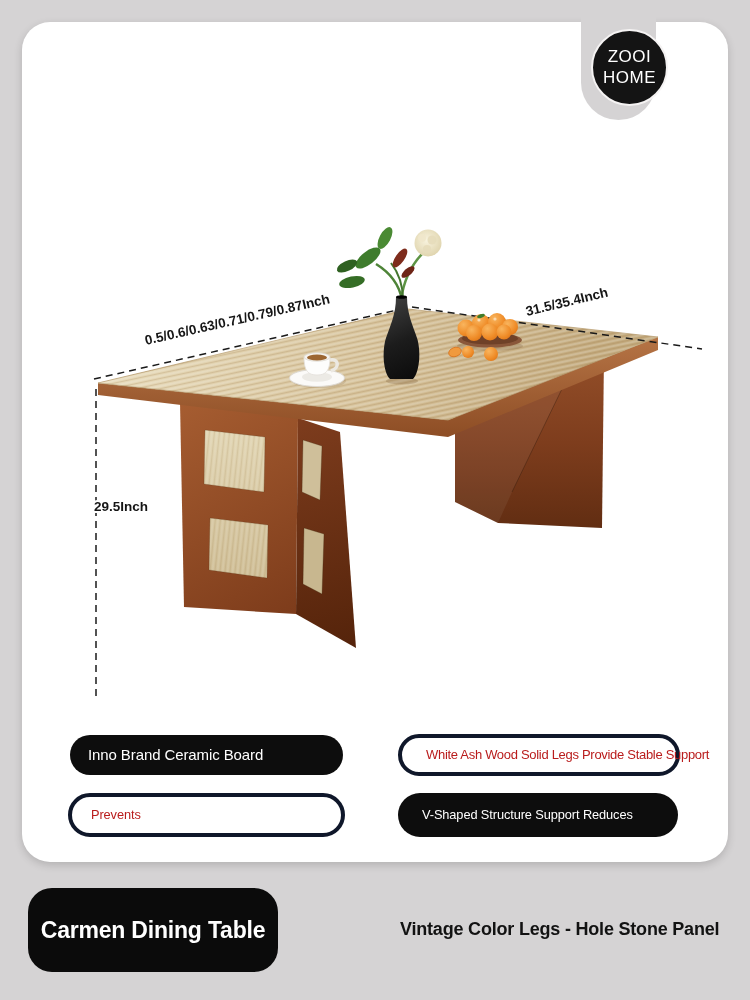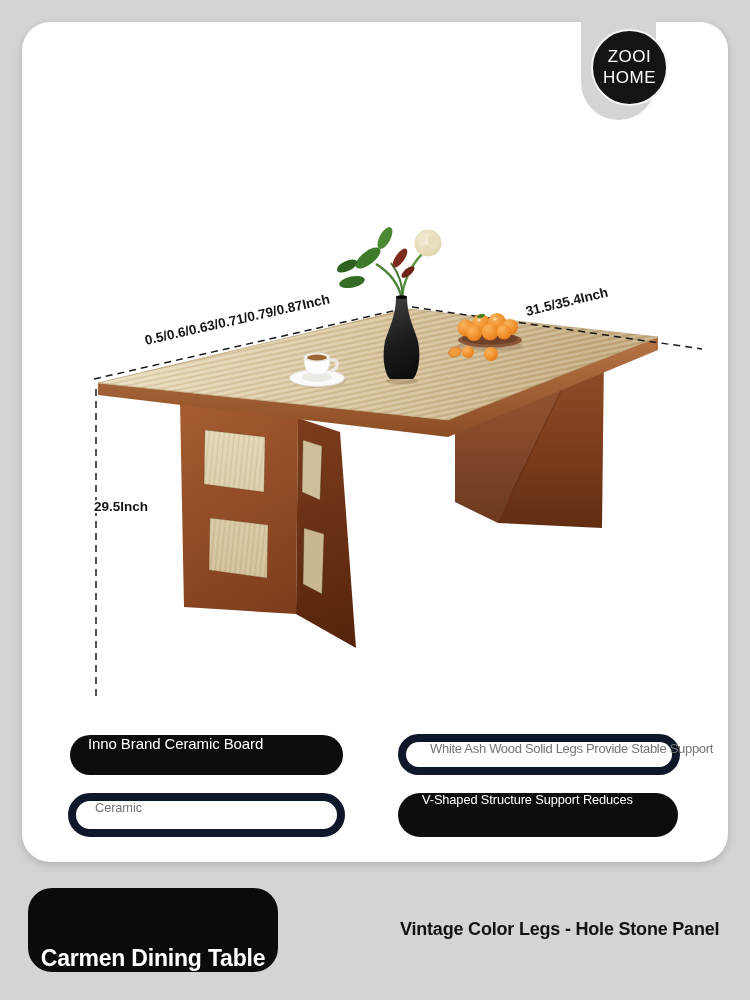--- a/index.html
+++ b/index.html
@@ -20,34 +20,34 @@
   }
   .logo-circle{
     position:absolute;left:10px;top:29px;width:73px;height:73px;
     background:#141414;border:2px solid #f5f3f3;border-radius:50%;
     display:flex;flex-direction:column;align-items:center;justify-content:center;
     color:#ffffff;
   }
   .logo-line{font-size:17px;line-height:1.22;letter-spacing:.5px;font-weight:400;}
   .badge{
     position:absolute;border-radius:22px;box-sizing:border-box;
-    display:flex;flex-direction:column;
-    padding:0 18px;line-height:1.14;letter-spacing:-.1px;
+    display:flex;flex-direction:column;justify-content:center;
+    padding:17px 18px;line-height:1.14;letter-spacing:-.1px;
   }
   .badge span{display:block;white-space:nowrap;}
   .badge.solid{background:#0d0d0d;color:#ffffff;}
-  .badge.outline{background:#ffffff;color:#737373;border:8px solid #0f172a;}
+  .badge.outline{background:#ffffff;color:#b91c1c;border:4px solid #0f172a;}
   .b1{left:70px;top:735px;width:273px;height:40px;font-size:15px;}
   .b2{left:398px;top:734px;width:282px;height:41px;font-size:13px;padding-left:24px;letter-spacing:-.3px;}
   .b3{left:68px;top:793px;width:277px;height:44px;font-size:12.8px;padding-left:19px;}
   .b4{left:398px;top:793px;width:280px;height:44px;font-size:12.8px;padding-left:24px;gap:39px;}
   .product-box{
     position:absolute;left:28px;top:888px;width:250px;height:84px;
     background:#0b0b0b;border-radius:24px;
-    display:flex;align-items:flex-end;justify-content:center;
+    display:flex;align-items:center;justify-content:center;
     color:#ffffff;font-size:23px;font-weight:700;letter-spacing:-.2px;
   }
   .subtitle{
     position:absolute;left:400px;top:919px;width:336px;
     text-align:left;white-space:nowrap;
     color:#121212;font-size:18px;font-weight:600;letter-spacing:-.2px;
   }
   svg text{font-family:"Liberation Sans",sans-serif;}
 </style>
 </head>
@@ -195,21 +195,21 @@
   </div>
 </div>
 
 <div class="badge solid b1">
   <span>Inno Brand Ceramic Board</span>
 </div>
 <div class="badge outline b2">
   <span>White Ash Wood Solid Legs Provide Stable Support</span>
 </div>
 <div class="badge outline b3">
-  <span>Ceramic</span>
+  <span>Prevents</span>
 </div>
 <div class="badge solid b4">
   <span>V-Shaped Structure Support Reduces</span>
 </div>
 
 <div class="product-box">
   <span>Carmen Dining Table</span>
 </div>
 <div class="subtitle">Vintage Color Legs - Hole Stone Panel</div>
 

